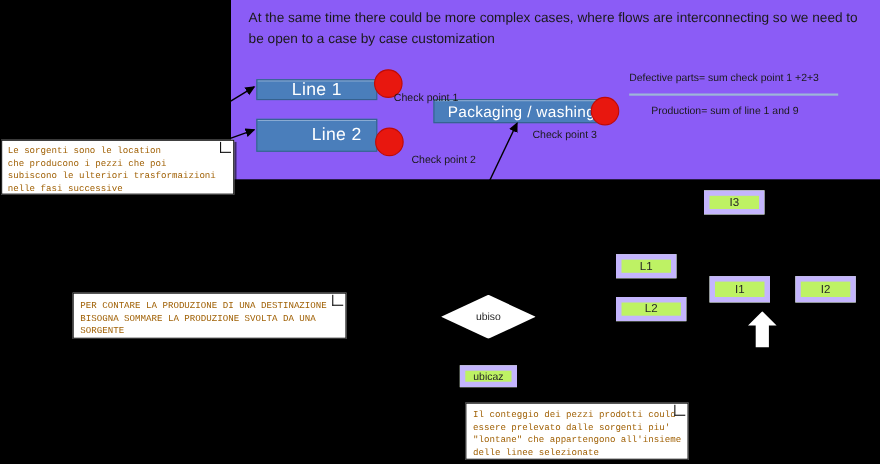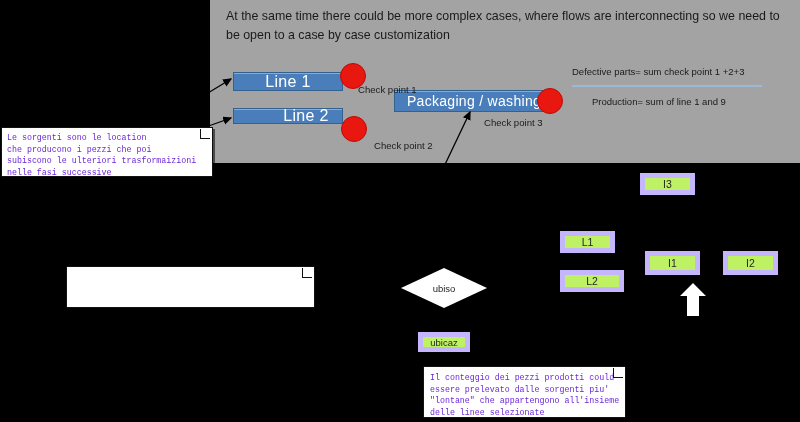--- a/index.html
+++ b/index.html
@@ -8,42 +8,42 @@
     background:#000000;
     position:relative;
     overflow:hidden;
     font-family:"Liberation Sans", sans-serif;
   }
   .stage{position:absolute;left:0;top:0;width:800px;height:422px;}
 
   
   .slide-panel{
     position:absolute;left:210px;top:0;width:590px;height:163px;
-    background:#a3a3a3;
+    background:#8b5cf6;
   }
   .slide-title{
     position:absolute;left:16px;top:7px;width:556px;
     font-size:12.4px;line-height:19px;color:#1a1a1a;
     font-family:"Liberation Sans", sans-serif;
   }
 
   
   .bar{
     position:absolute;
     background:#4a7ebb;
     border:1px solid #35618f;
     box-sizing:border-box;
     color:#ffffff;
     font-size:16px;
     display:flex;align-items:center;justify-content:center;
     letter-spacing:.3px;
     box-shadow:inset 0 1px 0 rgba(255,255,255,.35);
   }
   #bar-line1{left:233px;top:72px;width:110px;height:19px;}
-  #bar-line2{left:233px;top:108px;width:110px;height:16px;padding-left:36px;}
+  #bar-line2{left:233px;top:108px;width:110px;height:30px;padding-left:36px;}
   #bar-pack{left:394px;top:90px;width:160px;height:22px;font-size:14px;}
 
   .checkdot{
     position:absolute;border-radius:50%;
     background:#e8170f;
     border:1px solid #c00a04;
     box-sizing:border-box;
   }
   #dot-1{left:340px;top:63px;width:26px;height:26px;}
   #dot-2{left:341px;top:116px;width:26px;height:26px;}
@@ -68,21 +68,21 @@
   
   .svg-layer{position:absolute;left:0;top:0;width:800px;height:422px;overflow:visible;}
 
   
   .note{
     position:absolute;
     background:#ffffff;
     border:1px solid #111111;
     box-sizing:border-box;
     font-family:"Liberation Mono", monospace;
-    color:#6d28d9;
+    color:#a16207;
     box-shadow:2px 2px 0 rgba(0,0,0,.55);
   }
   .note .note-text{
     display:block;
     white-space:pre;
     font-size:8.3px;
     line-height:11.6px;
   }
   .note .fold{
     position:absolute;right:2px;top:1px;width:9px;height:9px;
@@ -186,20 +186,23 @@
     <span class="fold"></span>
     <span class="note-text">Le sorgenti sono le location
 che producono i pezzi che poi
 subiscono le ulteriori trasformaizioni
 nelle fasi successive</span>
   </div>
 
 
   <div class="note" id="note-contare">
     <span class="fold"></span>
+    <span class="note-text">PER CONTARE LA PRODUZIONE DI UNA DESTINAZIONE
+BISOGNA SOMMARE LA PRODUZIONE SVOLTA DA UNA
+SORGENTE</span>
   </div>
 
   <div class="note" id="note-conteggio">
     <span class="fold"></span>
     <span class="note-text">Il conteggio dei pezzi prodotti could
 essere prelevato dalle sorgenti piu'
 "lontane" che appartengono all'insieme
 delle linee selezionate</span>
   </div>
 

